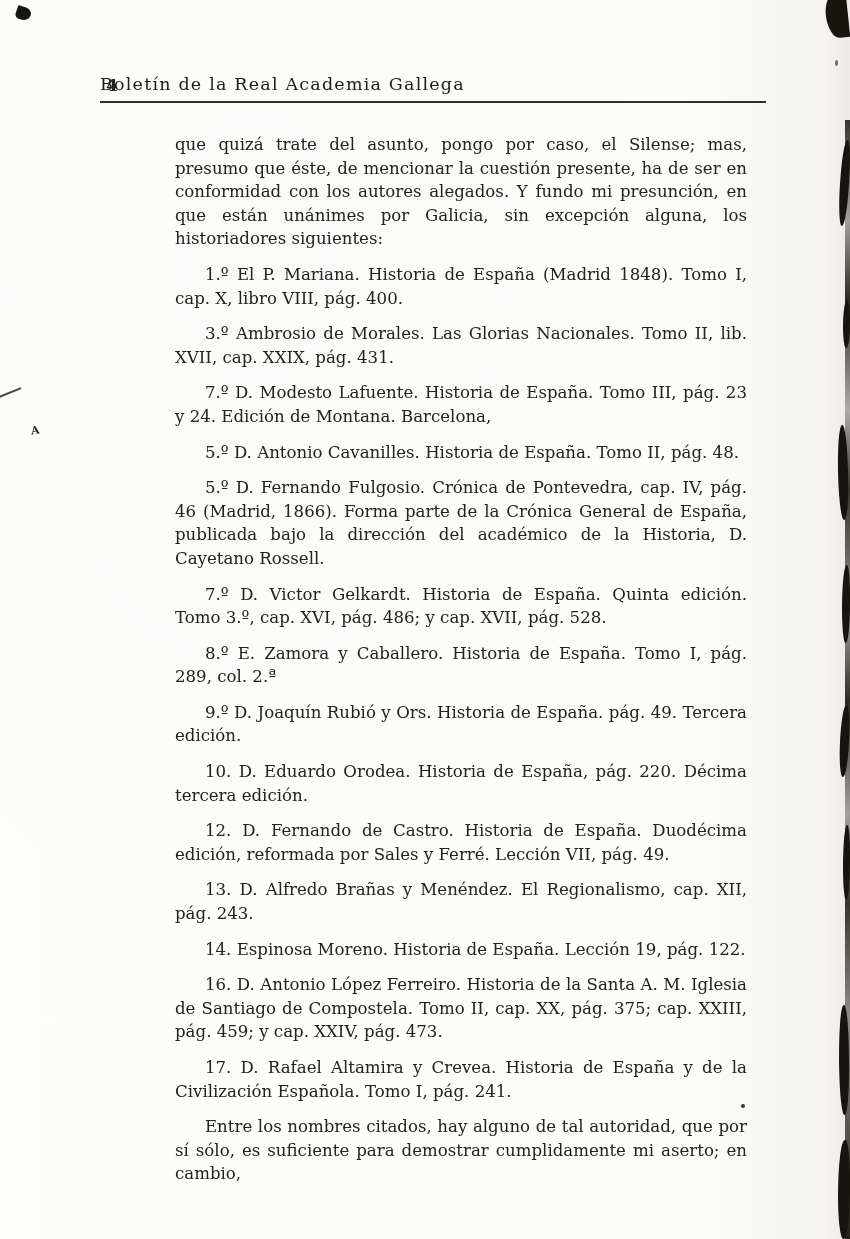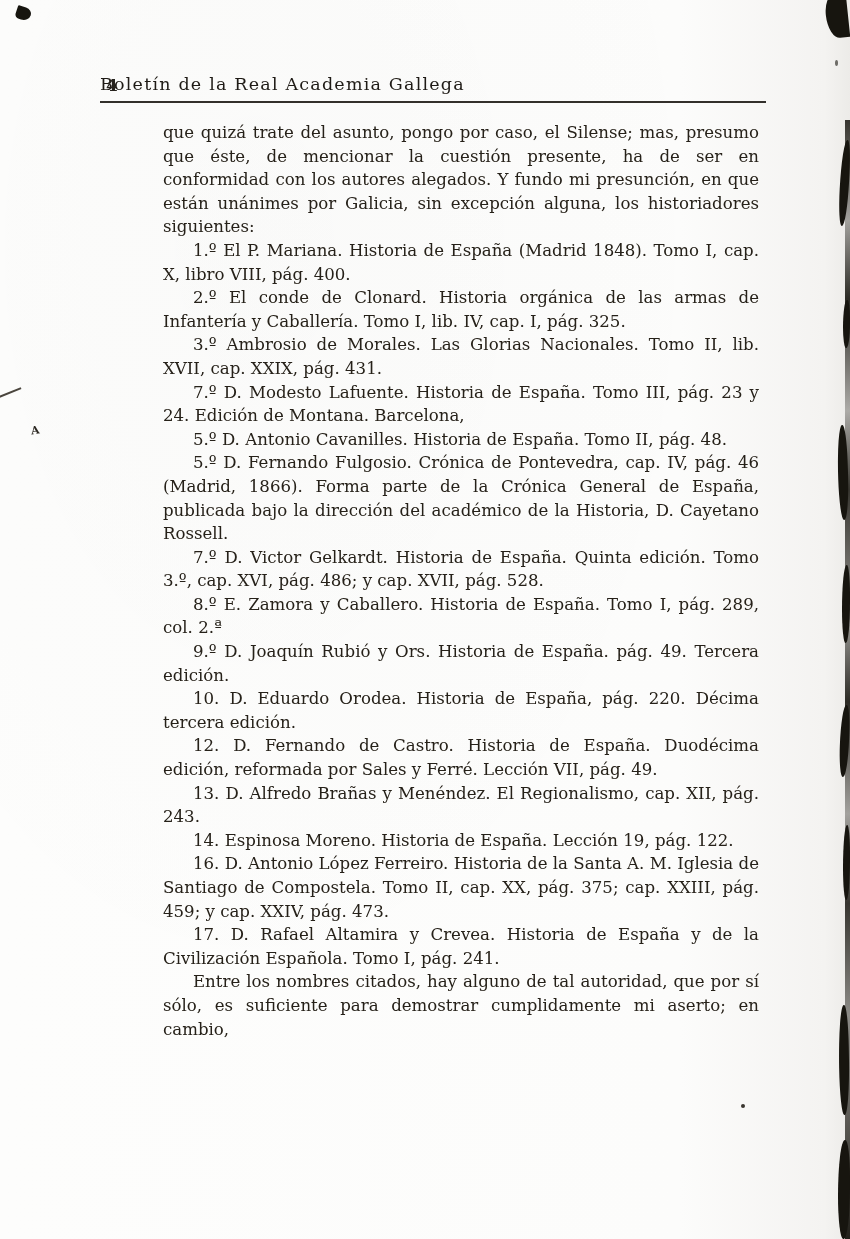--- a/index.html
+++ b/index.html
@@ -54,21 +54,21 @@
   .page-body {
     position: absolute;
     left: 163px;
     top: 121px;
     width: 596px;
     font-size: 16.6px;
     line-height: 23.6px;
     text-align: justify;
     color: #262119;
   }
-  .para { margin: 0; }
+  .para { margin: 12px; }
   .para.indent { text-indent: 30px; }
   .it { }
 
   
   .artifact { position: absolute; background: #17150f; }
   .corner-tl {
     left: 16px; top: 7px; width: 15px; height: 13px;
     border-radius: 2px 60% 70% 40%;
     transform: rotate(18deg);
   }
@@ -133,21 +133,20 @@
 
   <div class="header-area">
     <span class="page-number">4</span>
     <span class="journal-title">Boletín de la Real Academia Gallega</span>
   </div>
   <div class="header-rule"></div>
 
   <div class="page-body">
       <p class="para"><span>que quizá trate del asunto, pongo por caso, el Silense; mas, presumo que éste, de mencionar la cuestión presente, ha de ser en conformidad con los autores alegados. Y fundo mi presunción, en que están unánimes por Galicia, sin excepción alguna, los historiadores siguientes:</span></p>
       <p class="para indent"><span>1.º  El P. Mariana. </span><span class="it">Historia de España</span><span> (Madrid 1848). Tomo I, cap. X, libro VIII, pág. 400.</span></p>
-      <p class="para indent"><span>2.º  El conde de Clonard. </span><span class="it">Historia orgánica de las armas de Infantería y Caballería</span><span>. Tomo I, lib. IV, cap. I, pág. 325.</span></p>
       <p class="para indent"><span>3.º  Ambrosio de Morales. </span><span class="it">Las Glorias Nacionales</span><span>. Tomo II, lib. XVII, cap. XXIX, pág. 431.</span></p>
       <p class="para indent"><span>7.º  D. Modesto Lafuente. </span><span class="it">Historia de España</span><span>. Tomo III, pág. 23 y 24. Edición de Montana. Barcelona,</span></p>
       <p class="para indent"><span>5.º  D. Antonio Cavanilles. </span><span class="it">Historia de España</span><span>. Tomo II, pág. 48.</span></p>
       <p class="para indent"><span>5.º  D. Fernando Fulgosio. </span><span class="it">Crónica de Pontevedra</span><span>, cap. IV, pág. 46 (Madrid, 1866). Forma parte de la Crónica General de España, publicada bajo la dirección del académico de la Historia, D. Cayetano Rossell.</span></p>
       <p class="para indent"><span>7.º  D. Victor Gelkardt. </span><span class="it">Historia de España</span><span>. Quinta edición. Tomo 3.º, cap. XVI, pág. 486; y cap. XVII, pág. 528.</span></p>
       <p class="para indent"><span>8.º  E. Zamora y Caballero. </span><span class="it">Historia de España</span><span>. Tomo I, pág. 289, col. 2.ª</span></p>
       <p class="para indent"><span>9.º  D. Joaquín Rubió y Ors. </span><span class="it">Historia de España</span><span>. pág. 49. Tercera edición.</span></p>
       <p class="para indent"><span>10.  D. Eduardo Orodea. </span><span class="it">Historia de España</span><span>, pág. 220. Décima tercera edición.</span></p>
       <p class="para indent"><span>12.  D. Fernando de Castro. </span><span class="it">Historia de España</span><span>. Duodécima edición, reformada por Sales y Ferré. Lección VII, pág. 49.</span></p>
       <p class="para indent"><span>13.  D. Alfredo Brañas y Menéndez. </span><span class="it">El Regionalismo</span><span>, cap. XII, pág. 243.</span></p>

